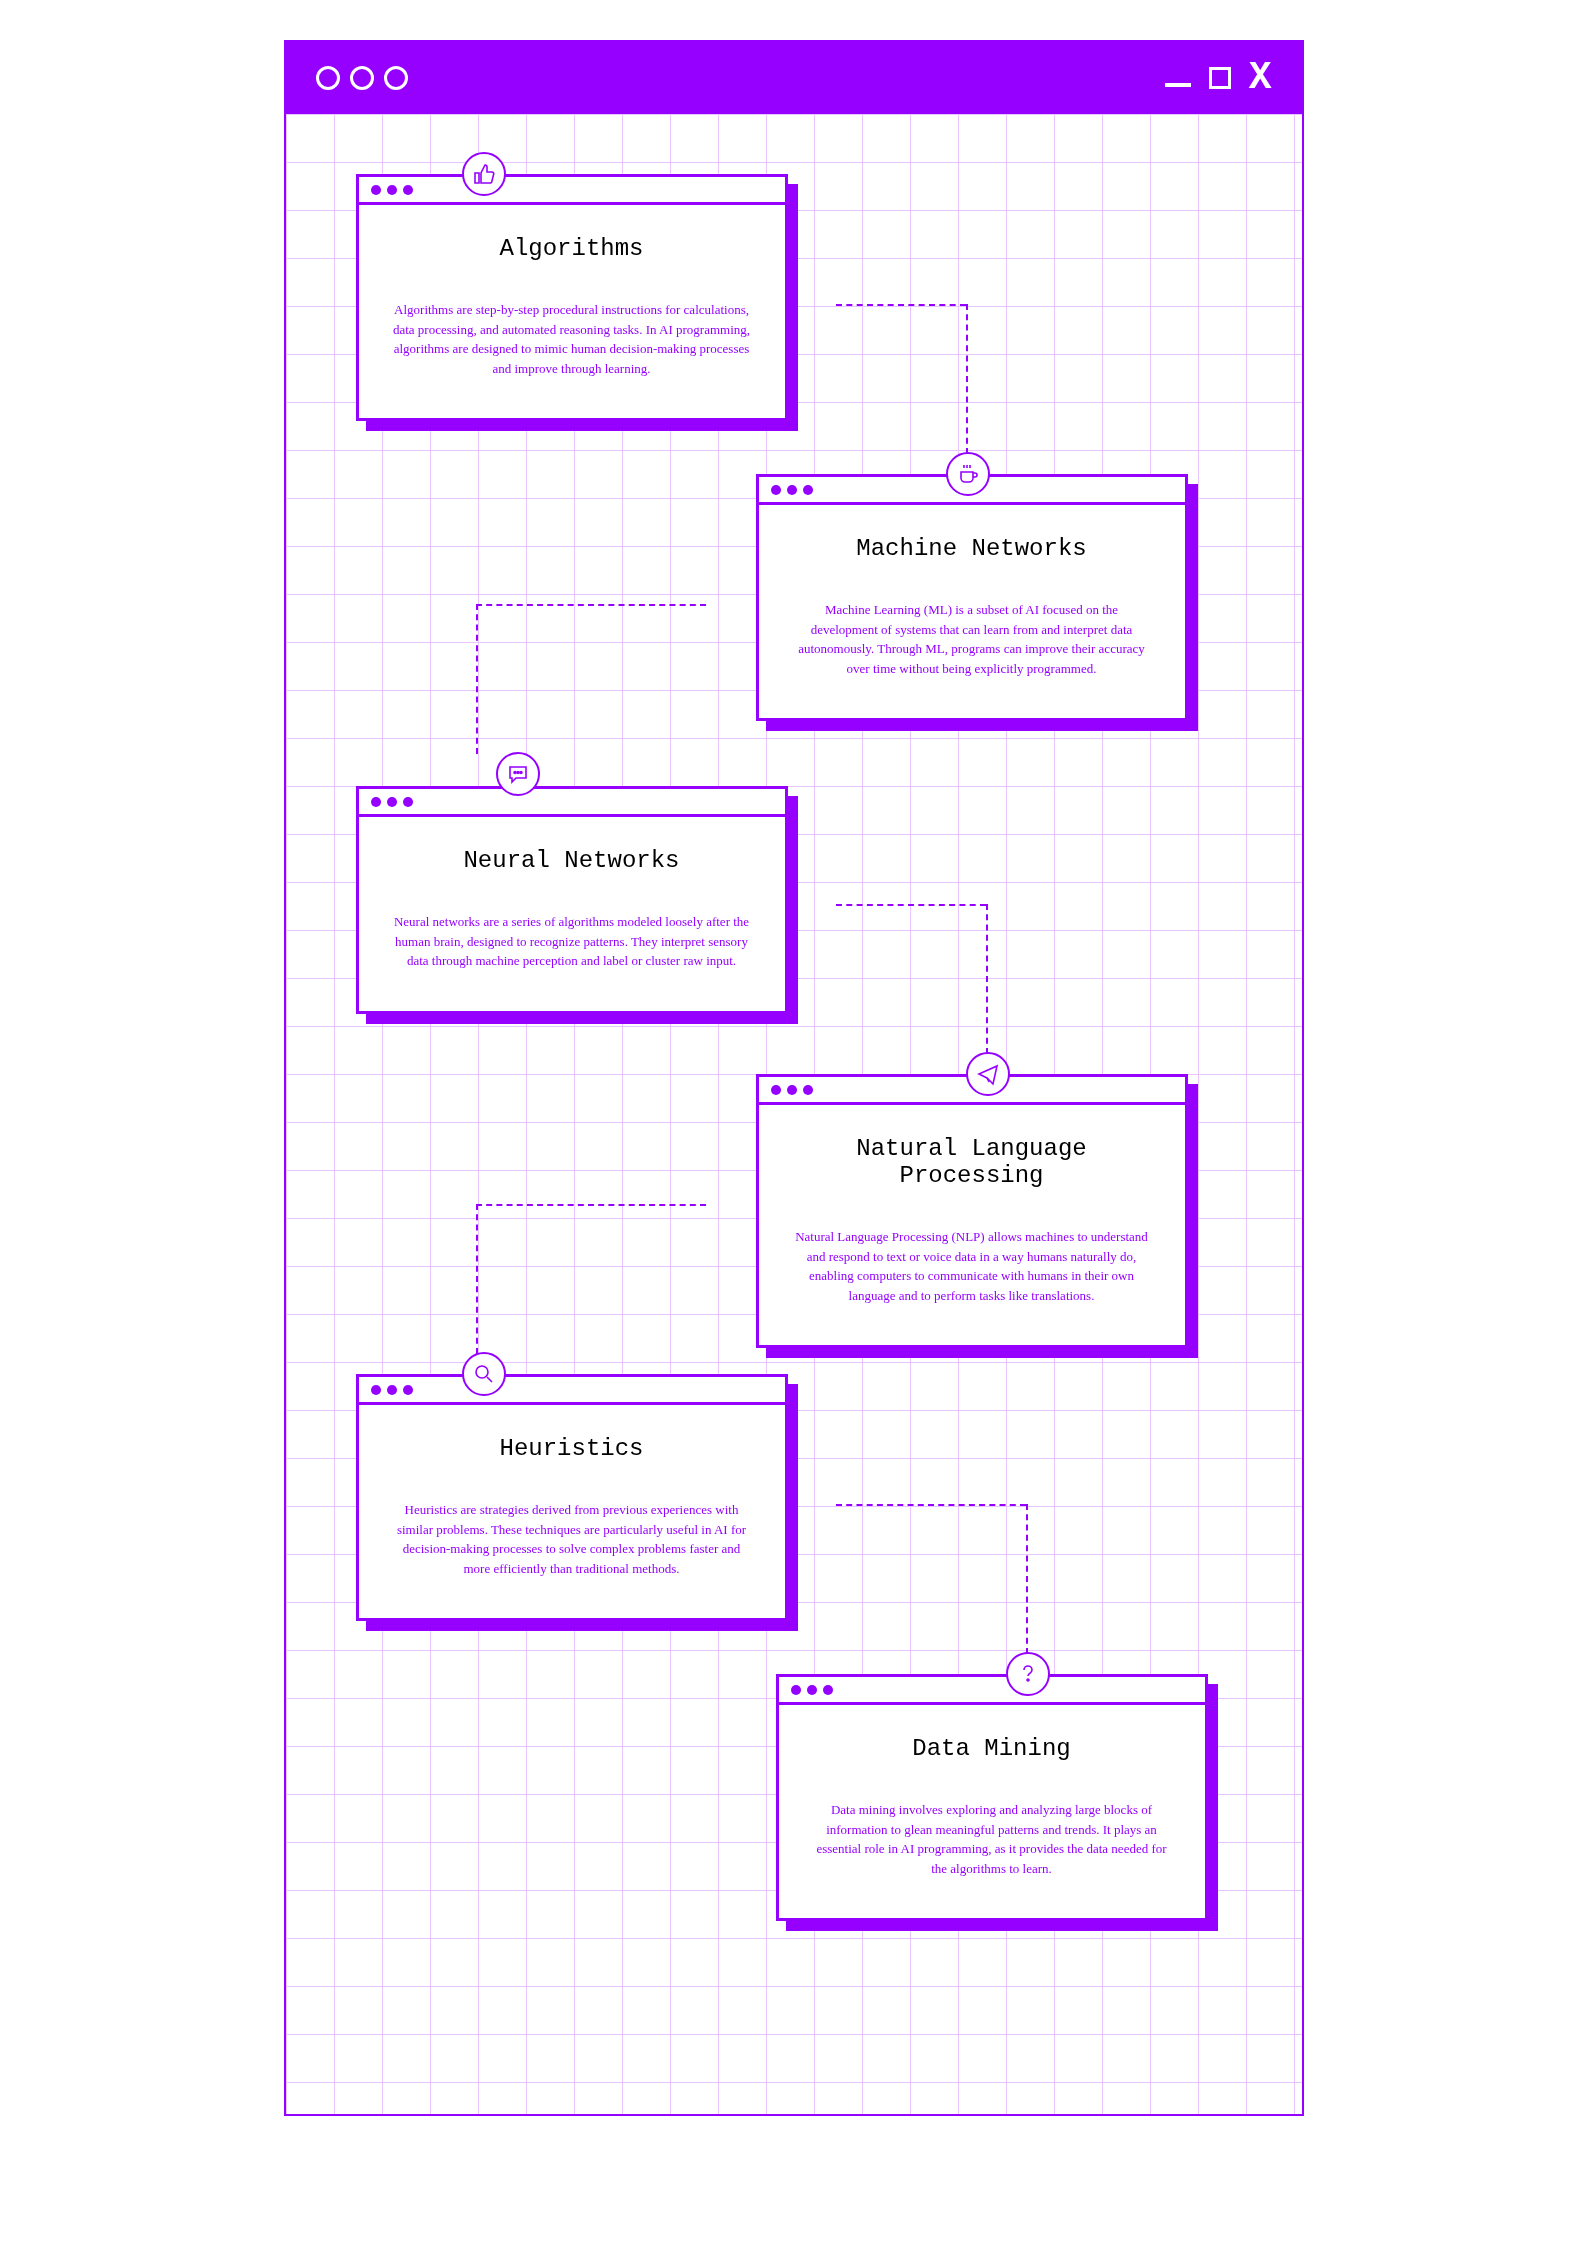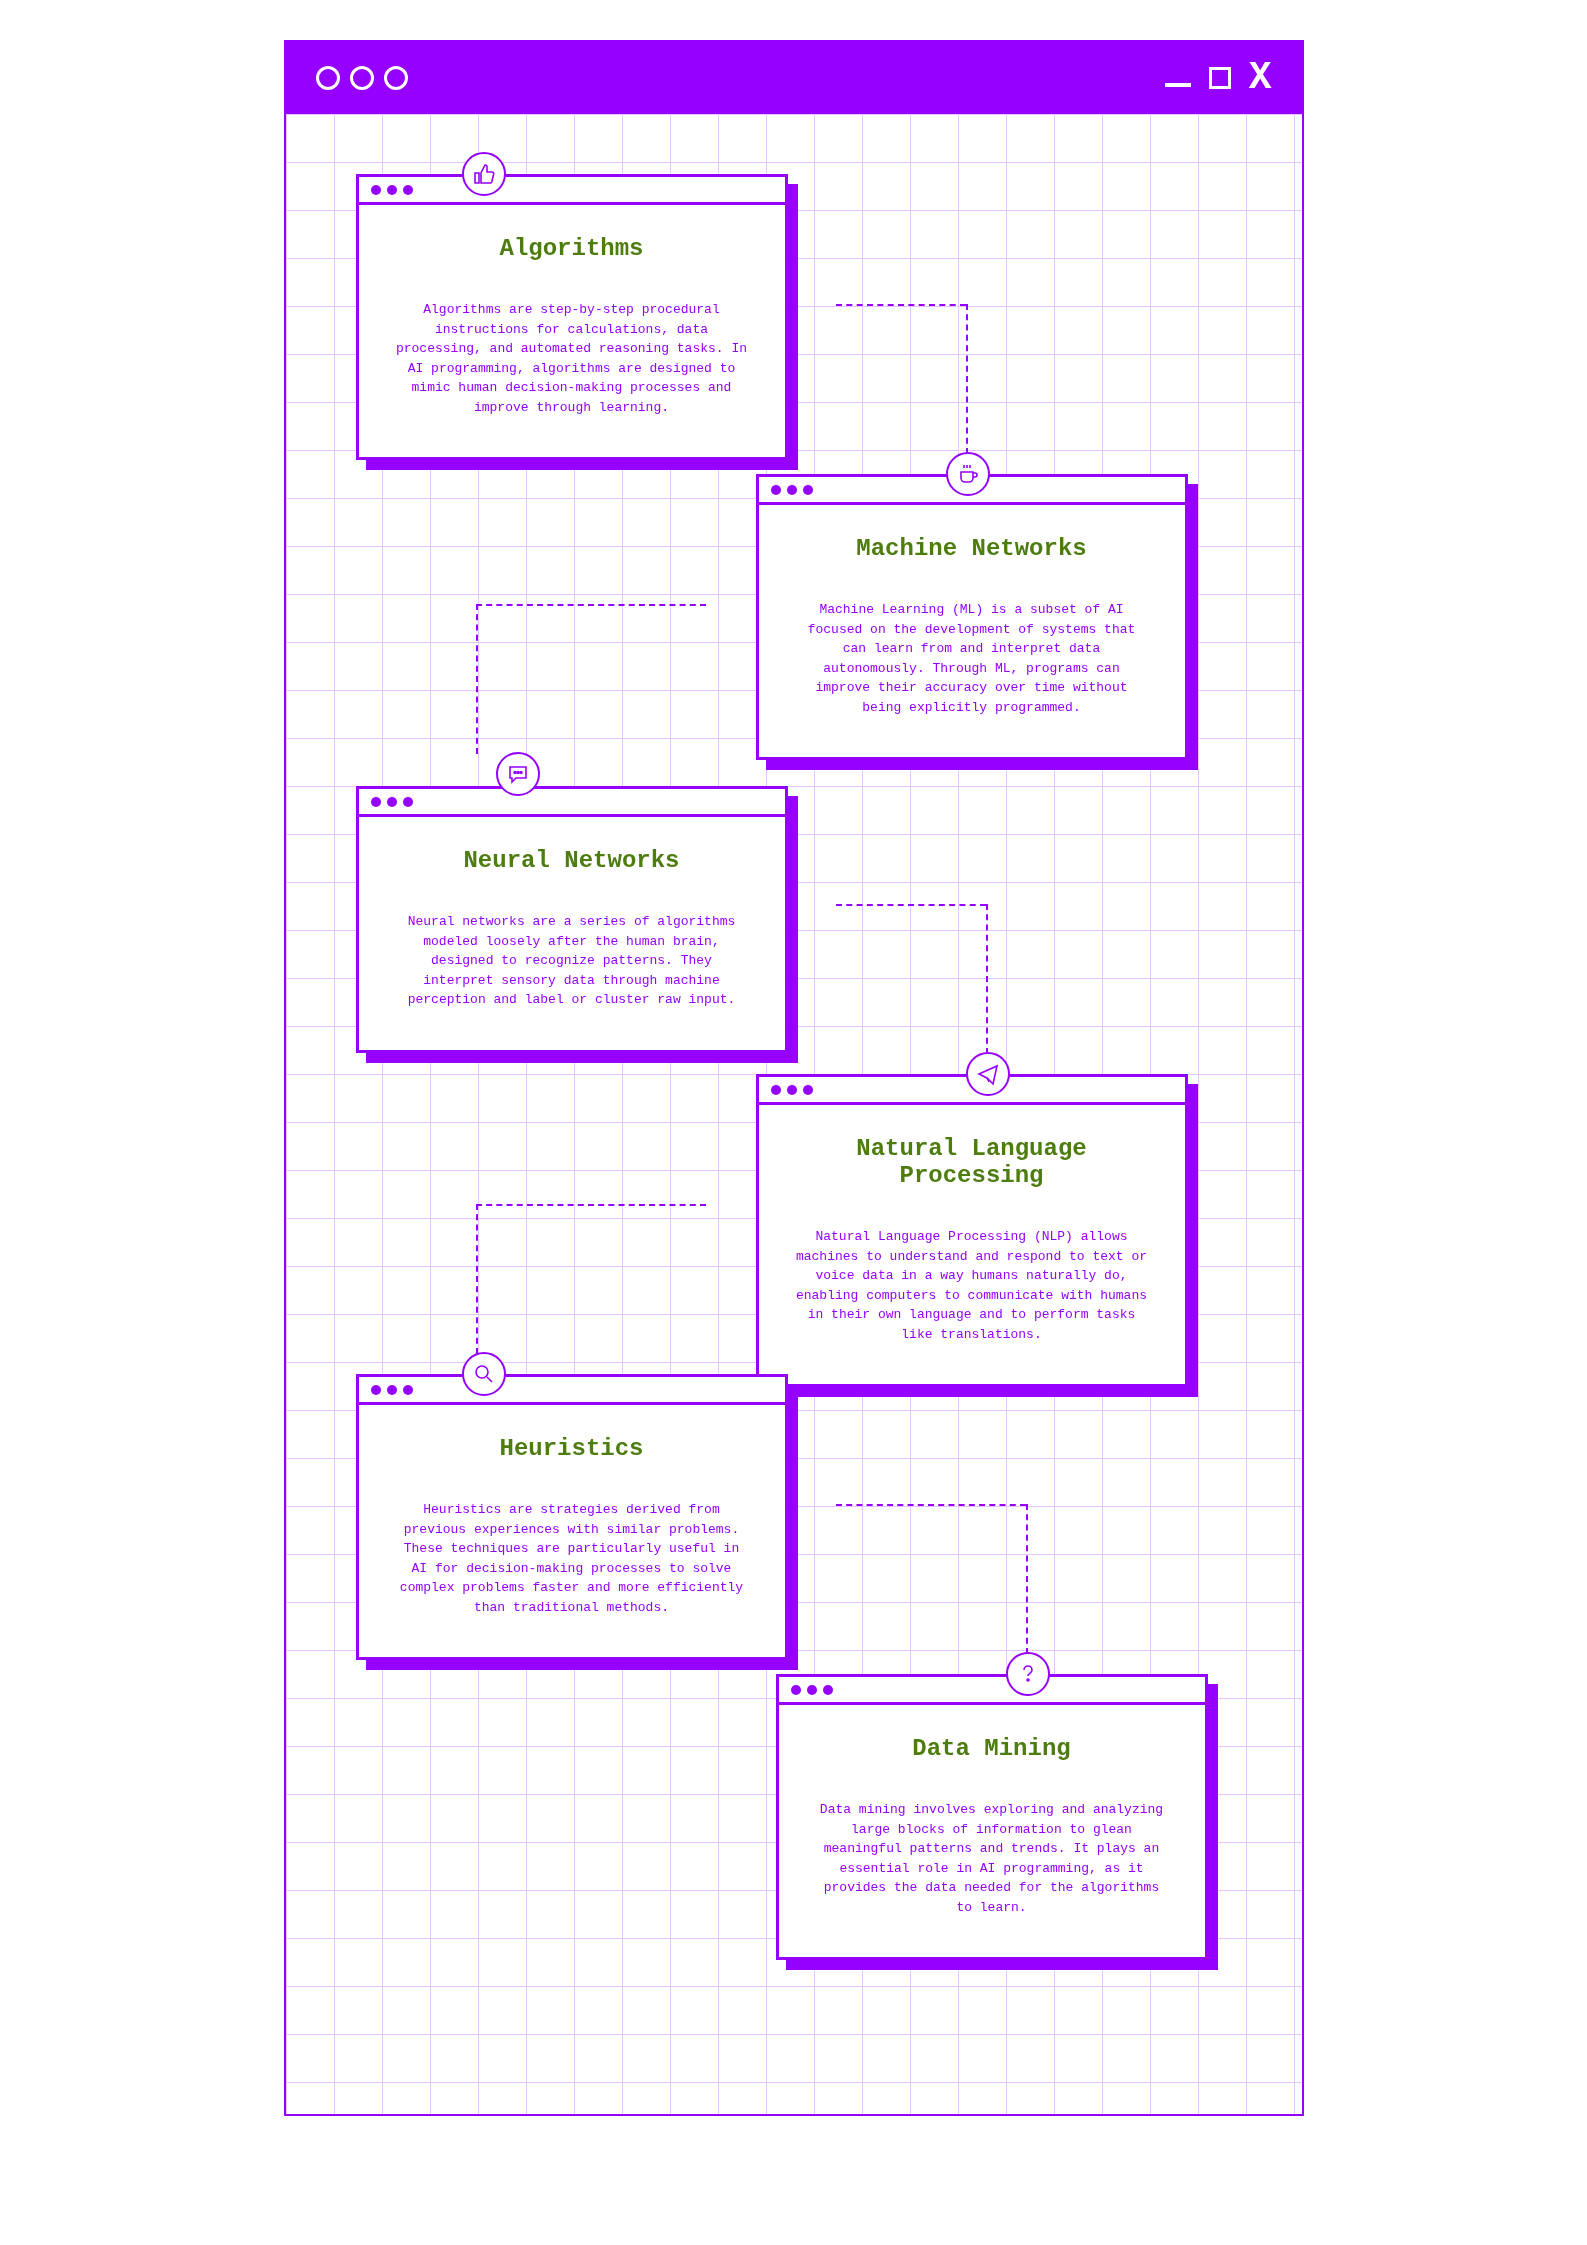--- a/index.html
+++ b/index.html
@@ -60,27 +60,27 @@
   border-bottom: 3px solid #9500ff;
   display: flex;
   align-items: center;
   padding: 0 12px;
 }
 .dots { display: flex; gap: 6px; }
 .dot { width: 10px; height: 10px; border-radius: 50%; background: #9500ff; }
 .card-body { padding: 30px 34px 40px; text-align: center; }
 .card-title {
   font-family: 'Courier New', monospace;
-  font-weight: bold;
+  font-weight: normal;
   font-size: 24px;
-  color: #4d7c0f;
+  color: #000000;
   margin-bottom: 38px;
 }
 .card-text {
-  font-family: Liberation Mono, monospace;
+  font-family: Liberation Serif, serif;
   font-size: 13px;
   color: #9500ff;
   line-height: 1.5;
 }
 .icon-badge {
   position: absolute;
   width: 44px;
   height: 44px;
   border-radius: 50%;
   background: #fff;

